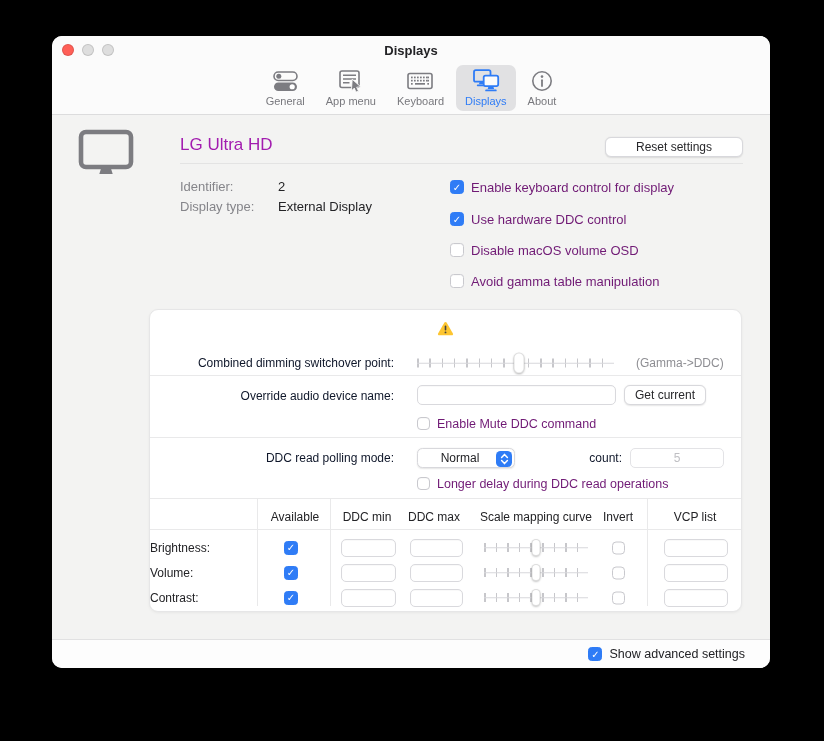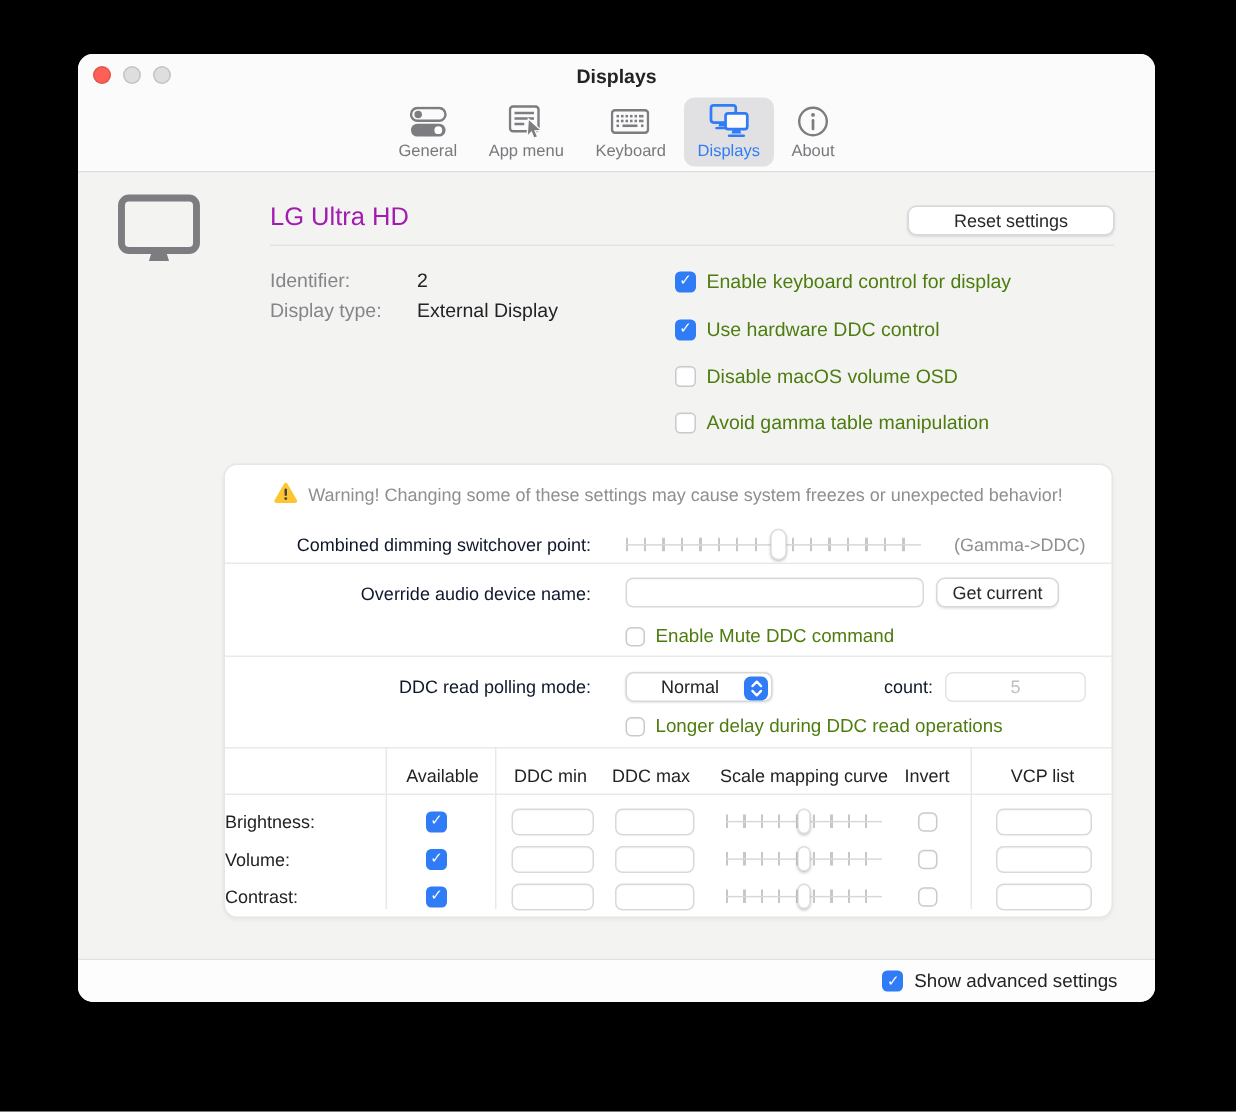--- a/index.html
+++ b/index.html
@@ -38,21 +38,21 @@
   .monitor-icon { position: absolute; left: 26px; top: 14px; }
   .display-name { position: absolute; left: 128px; top: 20px; font-size: 17px; color: #a21caf; }
   .btn { background: #fff; border: 1px solid #d8d8dc; border-radius: 6px; font-size: 12px;
     color: #28282b; display: flex; align-items: center; justify-content: center;
     box-shadow: 0 .5px 1.5px rgba(0,0,0,.10); white-space: nowrap; }
   .reset-btn { position: absolute; left: 553px; top: 22px; width: 138px; height: 20px; }
   .hdr-divider { position: absolute; left: 128px; right: 27px; top: 48px; height: 1px; background: #e3e3e3; }
   .inforow { position: absolute; left: 128px; right: 320px; height: 18px; display: block; }
   .inforow .ilabel { position: absolute; left: 0; font-size: 13px; color: #85858a; }
   .inforow .ivalue { position: absolute; left: 98px; font-size: 13px; color: #232326; }
-  .opt { position: absolute; display: flex; align-items: center; gap: 7px; font-size: 13px; color: #4d7c0f; white-space: nowrap; }
+  .opt { position: absolute; display: flex; align-items: flex-start; gap: 7px; font-size: 13px; color: #701a75; white-space: nowrap; }
   
   .cb { width: 14px; height: 14px; border-radius: 3.5px; background: #fff;
     border: 1px solid #c9c9ce; position: relative; flex: none;
     box-shadow: inset 0 .5px 1px rgba(0,0,0,.05); }
   .cb.checked { background: #2f7cf6; border-color: #2f7cf6; box-shadow: none; }
   .cb.checked::after { content: "✓"; position: absolute; inset: 0; display: flex;
     align-items: center; justify-content: center; color: #fff; font-size: 10px; font-weight: 700; }
   .cb.small { width: 13px; height: 13px; border-radius: 4px; }
   
   .panel { position: absolute; left: 97px; top: 194px; width: 593px; height: 303px;
@@ -234,21 +234,20 @@
     <div class="panel">
 
       <div class="warning">
         <span>
           <svg width="17" height="15" viewBox="0 0 17 15">
             <path d="M7.4 1.5 a1.3 1.3 0 0 1 2.2 0 l6.3 10.9 a1.3 1.3 0 0 1 -1.1 1.95 H2.2 a1.3 1.3 0 0 1 -1.1 -1.95 Z" fill="#fdc530"></path>
             <rect x="7.7" y="4.6" width="1.6" height="5" rx="0.8" fill="#424242"></rect>
             <circle cx="8.5" cy="11.4" r="0.95" fill="#424242"></circle>
           </svg>
         </span>
-        <span>Warning! Changing some of these settings may cause system freezes or unexpected behavior!</span>
       </div>
 
       <div class="p-label" style="top:46px">Combined dimming switchover point:</div>
       <div class="tickslider" style="left:267px;top:42px;width:197px;height:22px;--gap:12.3px">
         <div class="ticks"></div>
         <div class="thumb" style="left: 52%;"></div>
       </div>
       <div class="p-label p-muted" style="left:486px;width:auto;text-align:right;top:46px">(Gamma-&gt;DDC)</div>
 
       <div class="p-div" style="top:65px"></div>

